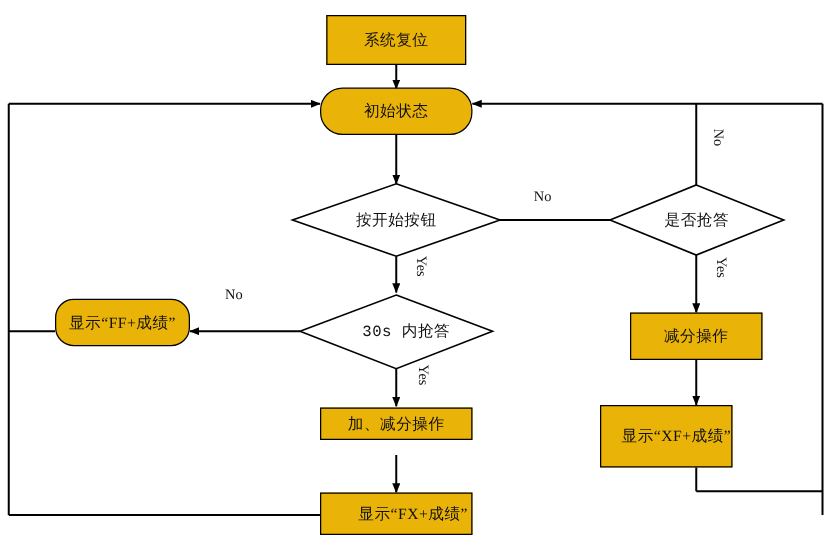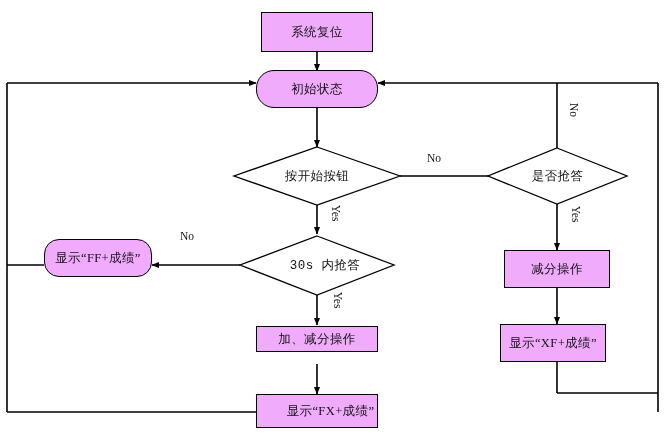--- a/index.html
+++ b/index.html
@@ -27,21 +27,21 @@
     position: absolute;
     box-sizing: border-box;
     display: flex;
     align-items: center;
     justify-content: center;
     text-align: center;
     color: #111111;
   }
   .box {
     border: 1.3px solid #000000;
-    background: #f0abfc;
+    background: #eab308;
     font-size: 12.5px;
     letter-spacing: 0.4px;
   }
   .diamond-wrap {
     position: absolute;
     font-family: Liberation Mono, monospace;
   }
   .diamond-label {
     position: absolute;
     left: 0;
@@ -130,21 +130,21 @@
   </div>
 
   <div class="node box" style="left:44px; top:239px; width:108px; height:38px;border-radius:15px;">
     <span>显示“FF+成绩”</span>
   </div>
 
   <div class="node box" style="left:504px; top:250px; width:106px; height:38px;">
     <span>减分操作</span>
   </div>
 
-  <div class="node box" style="left:500px; top:324px; width:106px; height:38px;">
+  <div class="node box" style="left:480px; top:324px; width:106px; height:50px;justify-content:flex-end;">
     <span>显示“XF+成绩”</span>
   </div>
 
   <div class="node box" style="left:256px; top:326px; width:122px; height:26px;">
     <span>加、减分操作</span>
   </div>
 
   <div class="node box" style="left:256px; top:394px; width:122px; height:34px;padding-left:27px;">
     <span>显示“FX+成绩”</span>
   </div>

